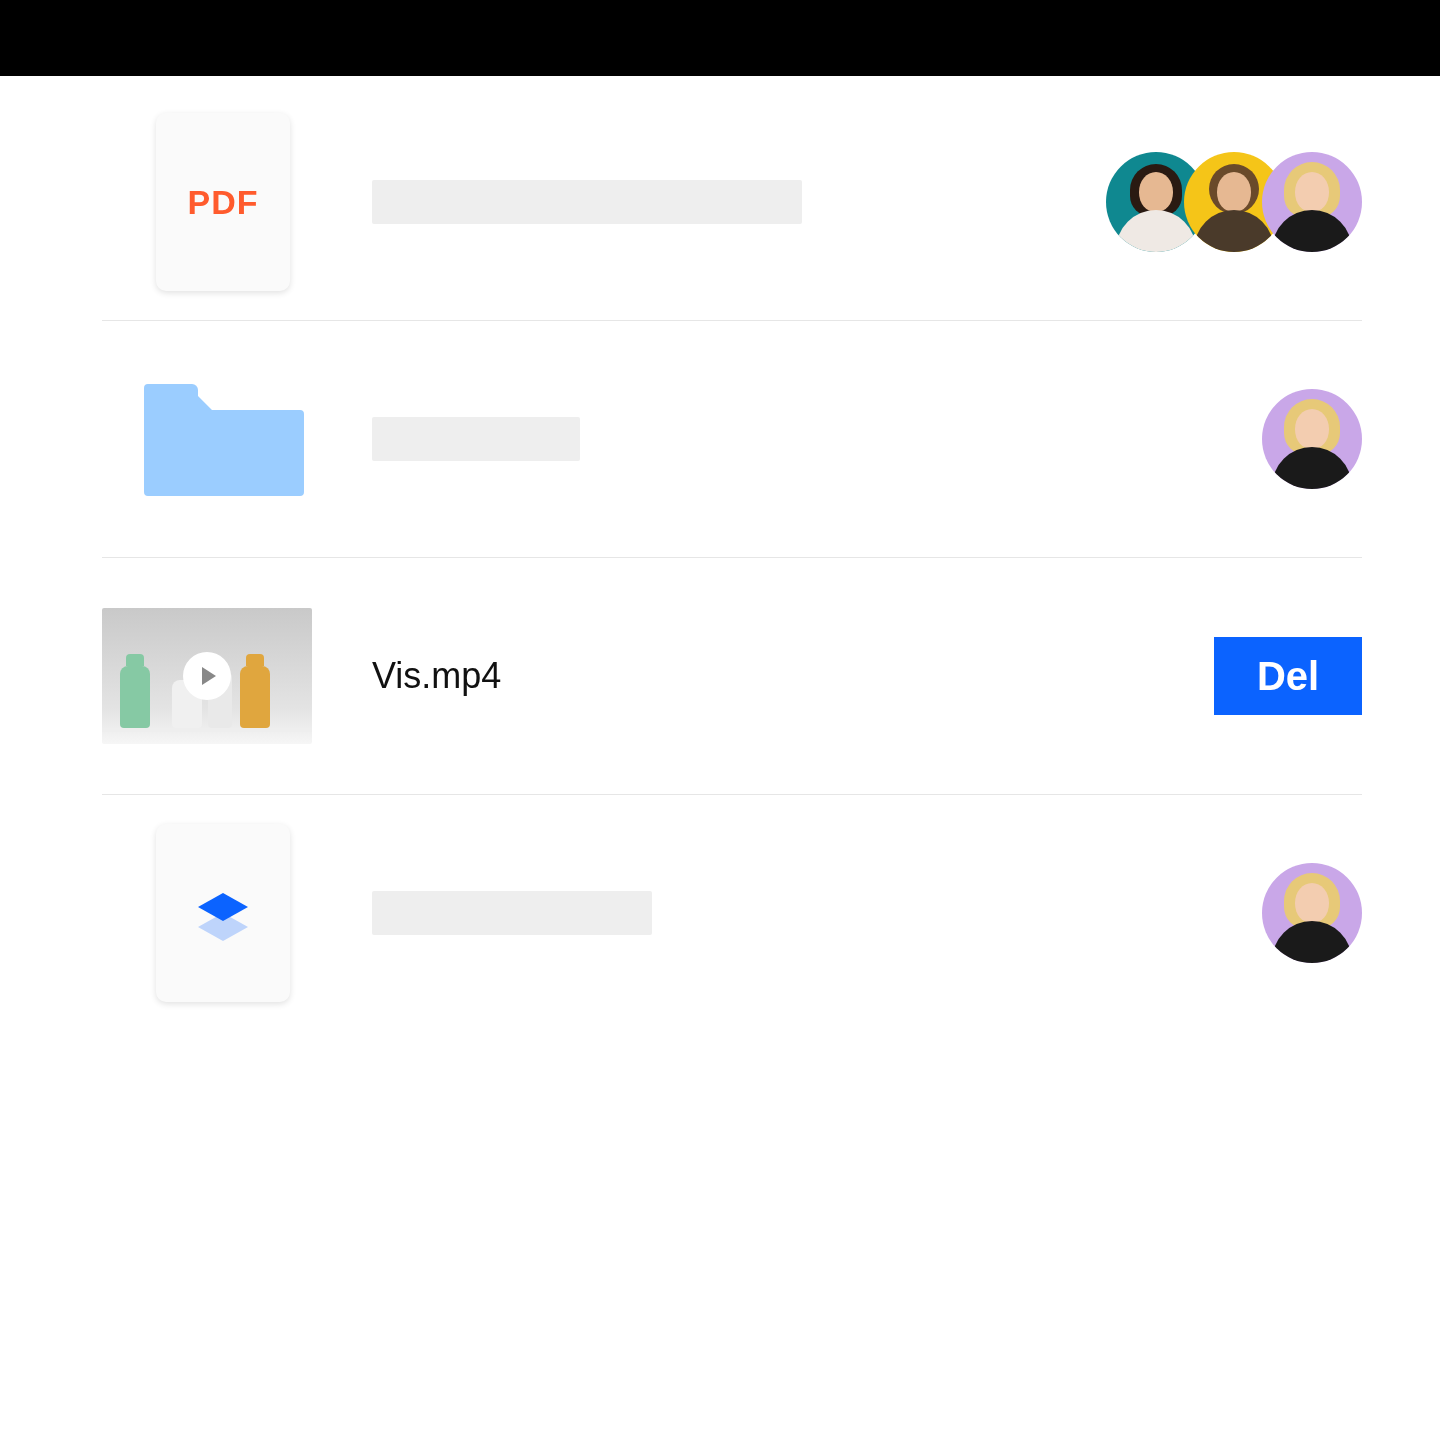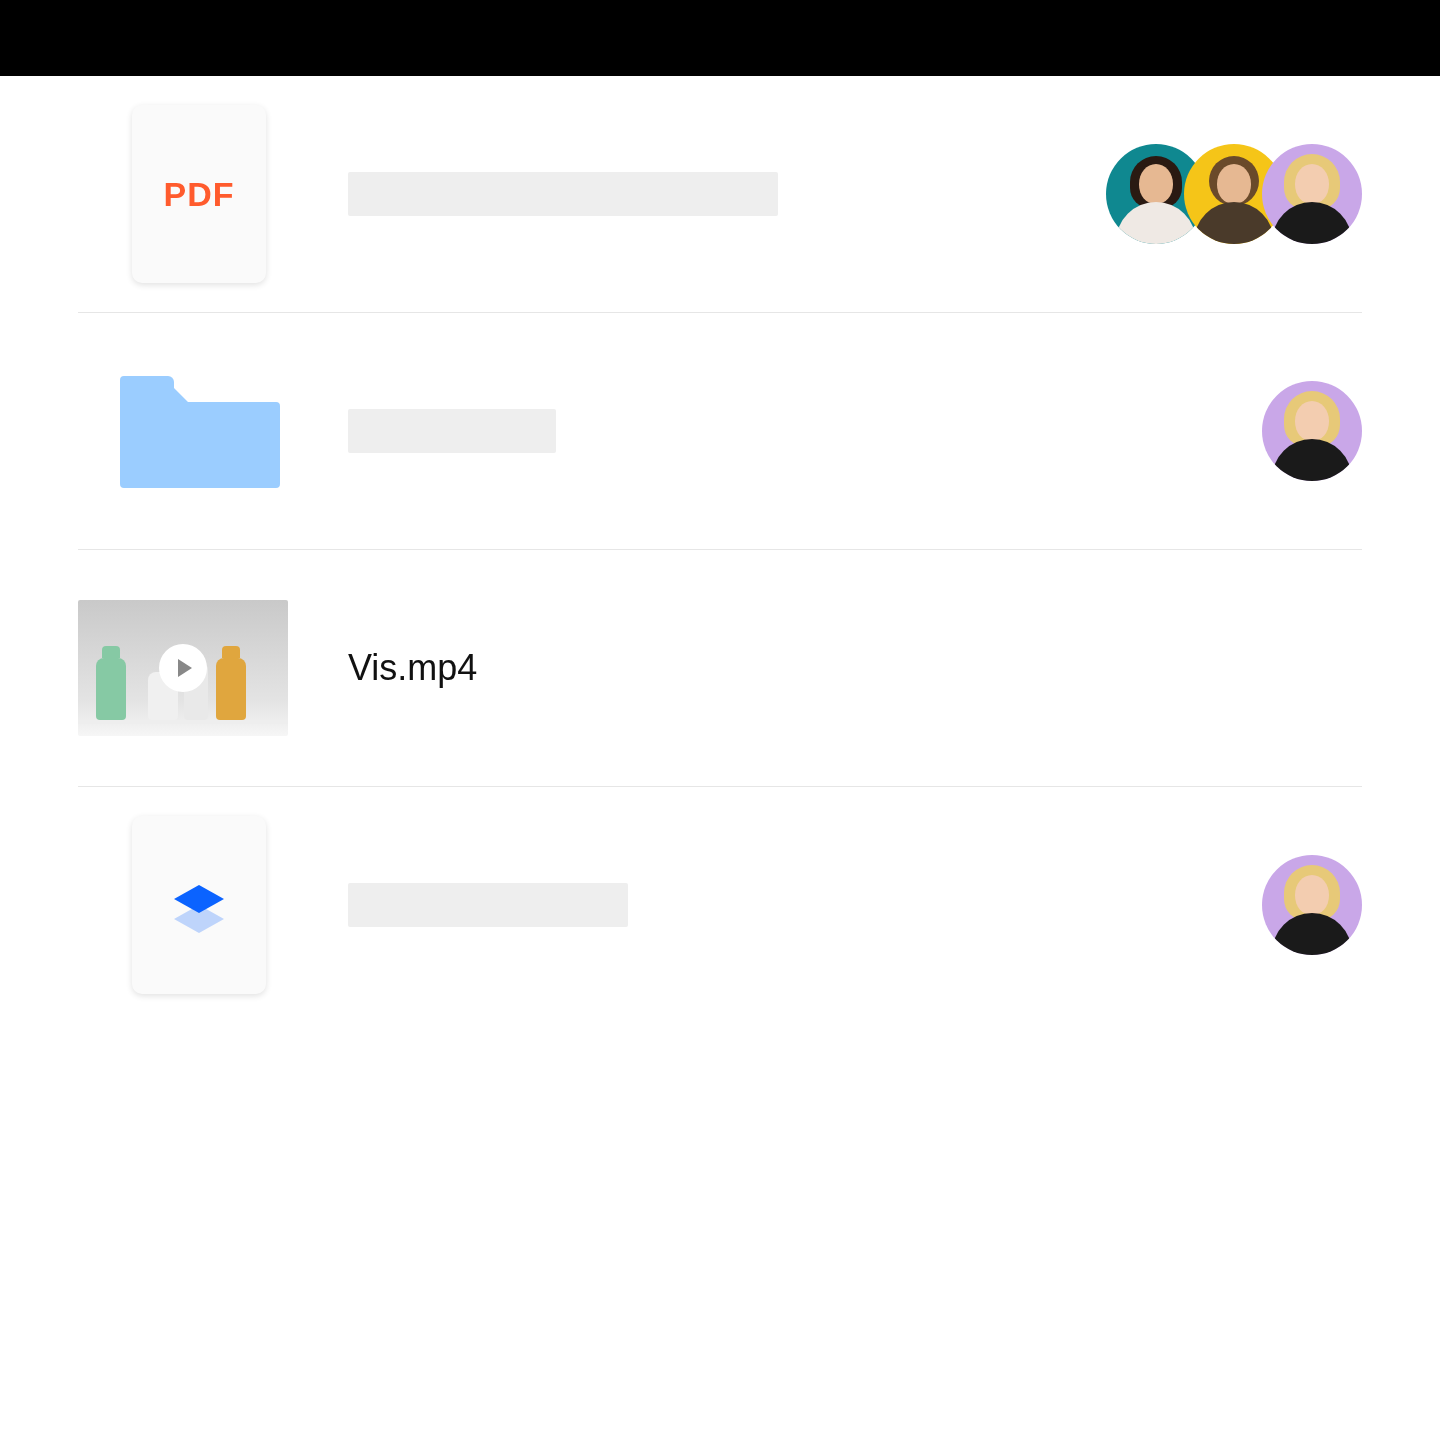--- a/index.html
+++ b/index.html
@@ -1,17 +1,17 @@
 <!DOCTYPE html>
 <html><head>
 <meta charset="utf-8">
 <style>
   html,body{margin:0;padding:0;width:1440px;height:1440px;background:#fff;font-family:-apple-system,BlinkMacSystemFont,"Segoe UI",Helvetica,Arial,sans-serif;}
   .topbar{background:#000;height:76px;width:100%;}
-  .list{padding:0 78px;}
+  .list{padding:8px 78px;margin-left:24px;}
   .row{display:flex;align-items:center;height:236px;border-bottom:1px solid #e6e6e6;}
   .row:last-child{border-bottom:none;}
   .thumb{width:210px;display:flex;align-items:center;justify-content:flex-start;}
   .pdf-card{width:134px;height:178px;border-radius:10px;background:#fafafa;box-shadow:0 2px 6px rgba(0,0,0,.12);display:flex;align-items:center;justify-content:center;margin-left:54px;}
   .pdf-label{color:#ff5b2d;font-weight:800;font-size:34px;letter-spacing:1px;}
   .folder-wrap{margin-left:42px;}
   .video-thumb{width:210px;height:136px;background:linear-gradient(180deg,#c9c9c9 0%,#e4e4e4 75%,#f6f6f6 100%);position:relative;border-radius:2px;overflow:hidden;}
   .vt-shelf{position:absolute;left:0;right:0;bottom:12px;height:4px;background:#eee;}
   .vt-bottle{position:absolute;bottom:16px;border-radius:8px 8px 4px 4px;}
   .vt-b1{left:18px;width:30px;height:62px;background:#86c9a4;}
@@ -128,20 +128,25 @@
         <div class="vt-b4c"></div>
         <div class="vt-shelf"></div>
         <div class="play-circle">
           <div class="play-tri"></div>
         </div>
       </div>
     </div>
     <div class="name-cell">
       <span class="file-name">Vis.mp4</span>
     </div>
+    <div class="right">
+      <div class="share-btn">
+        <span>Del</span>
+      </div>
+    </div>
   </div>
 
   <div class="row">
     <div class="thumb">
       <div class="paper-card">
         <svg width="60" height="60" viewBox="0 0 60 60">
           <polygon points="30,10 55,24 30,38 5,24" fill="#0b63ff"></polygon>
           <polygon points="30,30 55,44 30,58 5,44" fill="#0b63ff" opacity="0.25"></polygon>
         </svg>
       </div>

